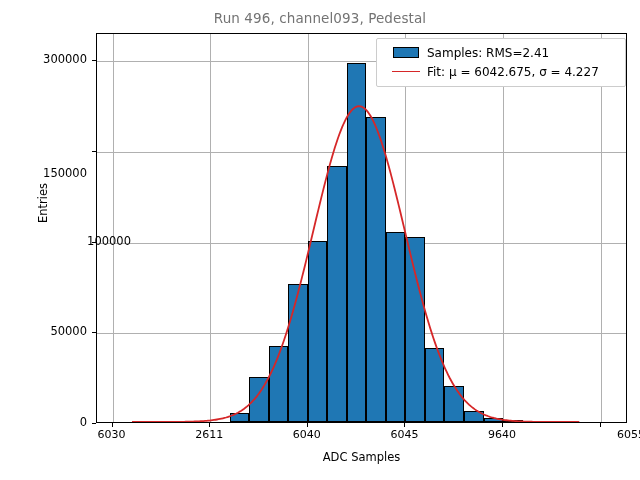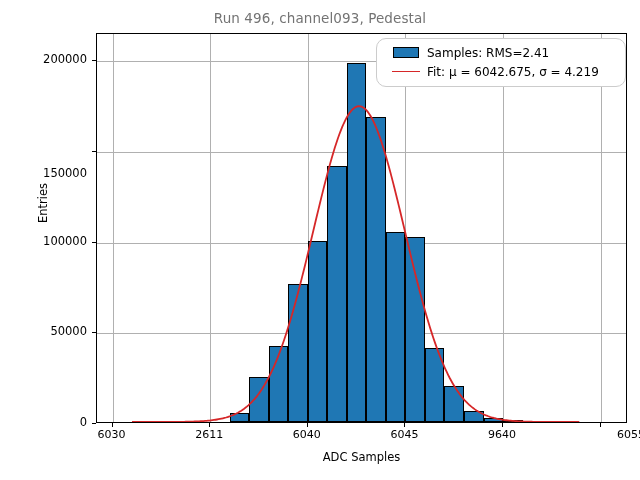--- a/index.html
+++ b/index.html
@@ -52,21 +52,21 @@
   }
   #ylabel{
     position:absolute;left:-17px;top:196px;width:120px;text-align:center;
     font-size:11.5px;color:#000;
     transform:rotate(-90deg);transform-origin:center center;
   }
 
   
   #legend{
     position:absolute;left:376px;top:38px;width:250px;
-    border:1px solid #cccccc;border-radius:10px;background:#ffffff;
+    border:1px solid #cccccc;border-radius:2px;background:#ffffff;
     padding:4px 0 5px 0;box-sizing:border-box;
   }
   .legend-row{display:flex;align-items:center;height:19px;padding:0 8px;}
   .legend-key{width:42px;flex:0 0 42px;display:flex;align-items:center;justify-content:center;}
   .swatch-patch{width:26px;height:11px;background:#1f77b4;border:1.1px solid #000;box-sizing:border-box;}
   .swatch-line{width:28px;height:0;border-top:1.6px solid #d62728;}
   .legend-text{font-size:12px;color:#000;white-space:nowrap;}
 </style>
 </head>
 <body>
@@ -125,38 +125,38 @@
       <div class="xticklabel" style="left: 502.059px;">9640</div>
       <div class="xtick" style="left: 599.669px;"></div>
       <div class="xticklabel" style="left: 631px;">6055</div>
     </div>
   <div id="yticks">
       <div class="ytick" style="top: 423px;"></div>
       <div class="yticklabel" style="top: 415px; left: 0px; width: 87px;">0</div>
       <div class="ytick" style="top: 332.302px;"></div>
       <div class="yticklabel" style="top: 324.302px; left: 0px; width: 87px;">50000</div>
       <div class="ytick" style="top: 241.605px;"></div>
-      <div class="yticklabel" style="top: 233.605px; left: 0px; width: 87px;">100000</div>
+      <div class="yticklabel" style="top: 233.605px; left: 0px; width: 87px; padding-left: 44px;">100000</div>
       <div class="ytick" style="top: 150.907px;"></div>
       <div class="yticklabel" style="top: 142.907px; left: 0px; width: 87px; margin-top: 23px;">150000</div>
       <div class="ytick" style="top: 60.2093px;"></div>
-      <div class="yticklabel" style="top: 52.2093px; left: 0px; width: 87px;">200000</div>
+      <div class="yticklabel" style="top: 52.2093px; left: 0px; width: 87px;">300000</div>
     </div>
 
   <div id="xlabel">ADC Samples</div>
   <div id="ylabel">Entries</div>
 
   <div id="legend">
     <div class="legend-row">
       <span class="legend-key">
           <span class="swatch-patch"></span>
         </span>
       <span class="legend-text">Samples: RMS=2.41</span>
     </div>
     <div class="legend-row">
       <span class="legend-key">
           <span class="swatch-line"></span>
         </span>
-      <span class="legend-text">Fit: μ = 6042.675, σ = 4.219</span>
+      <span class="legend-text">Fit: μ = 6042.675, σ = 4.227</span>
     </div>
   </div>
 
 </div>
 
 </body></html>

